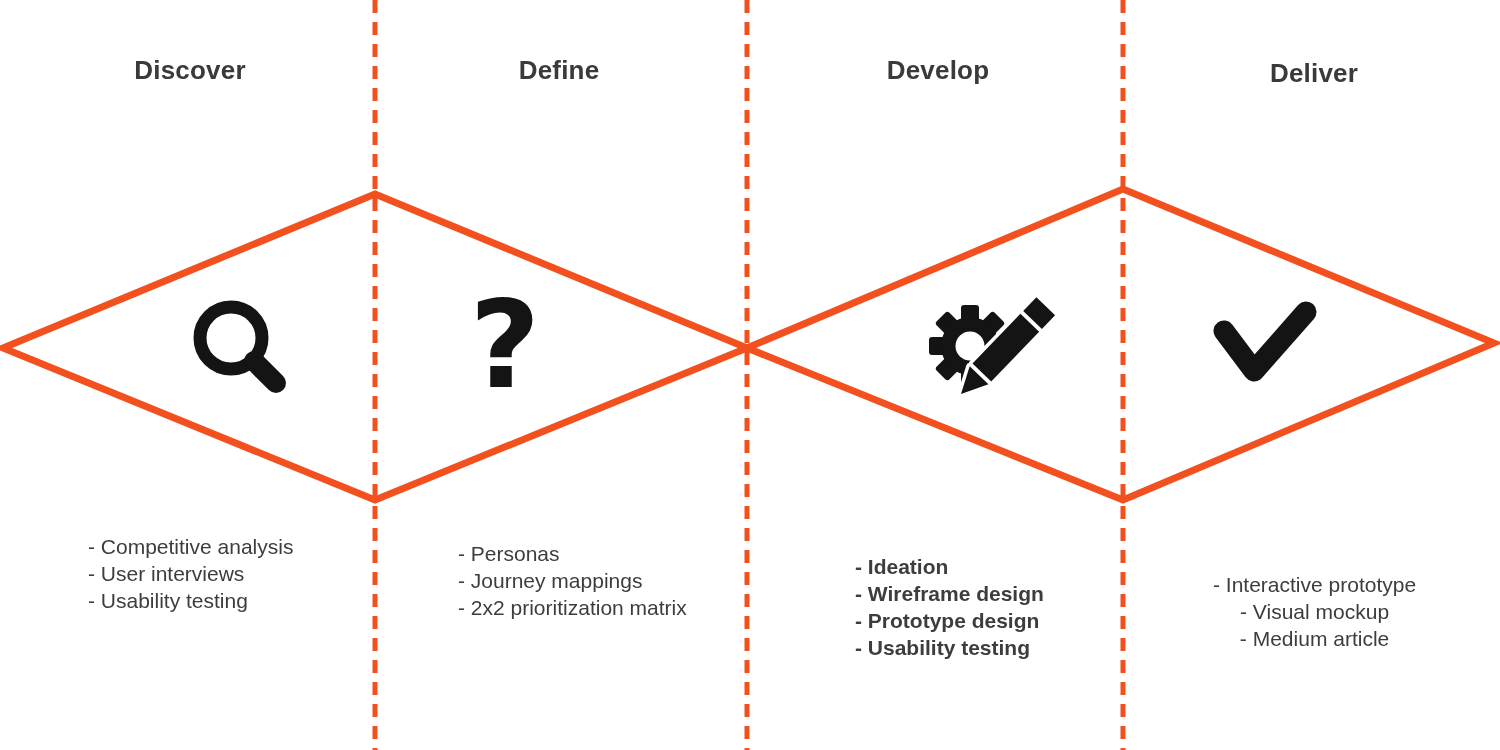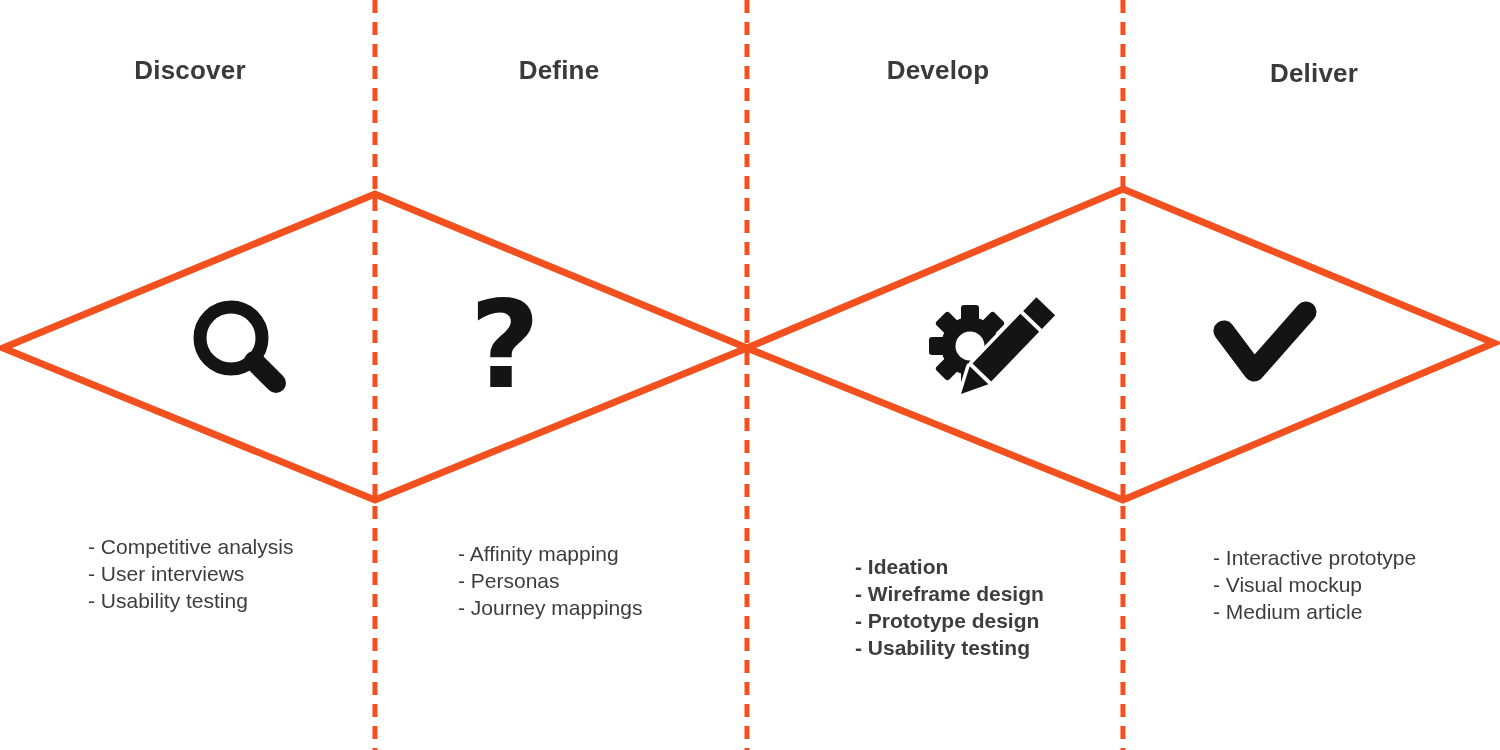--- a/index.html
+++ b/index.html
@@ -93,31 +93,31 @@
   <div class="phase-title" style="left:409px;top:53px;">Define</div>
   <div class="phase-title" style="left:1164px;top:56px;">Deliver</div>
 
   <div class="phase-list" style="left:88px;top:533px;">
     <div>- Competitive analysis</div>
     <div>- User interviews</div>
     <div>- Usability testing</div>
   </div>
 
   <div class="phase-list" style="left:458px;top:540px;">
-    <div>- Affinity mapping</div>
     <div>- Personas</div>
     <div>- Journey mappings</div>
+    <div>- 2x2 prioritization matrix</div>
   </div>
 
   <div class="phase-list" style="left:855px;top:553px;font-weight:bold;">
     <div>- Ideation</div>
     <div>- Wireframe design</div>
     <div>- Prototype design</div>
     <div>- Usability testing</div>
   </div>
 
-  <div class="phase-list" style="left:1213px;top:544px;">
+  <div class="phase-list" style="left:1213px;top:571px;text-align:center;">
     <div>- Interactive prototype</div>
     <div>- Visual mockup</div>
     <div>- Medium article</div>
   </div>
 
 </div>
 
 </body></html>

